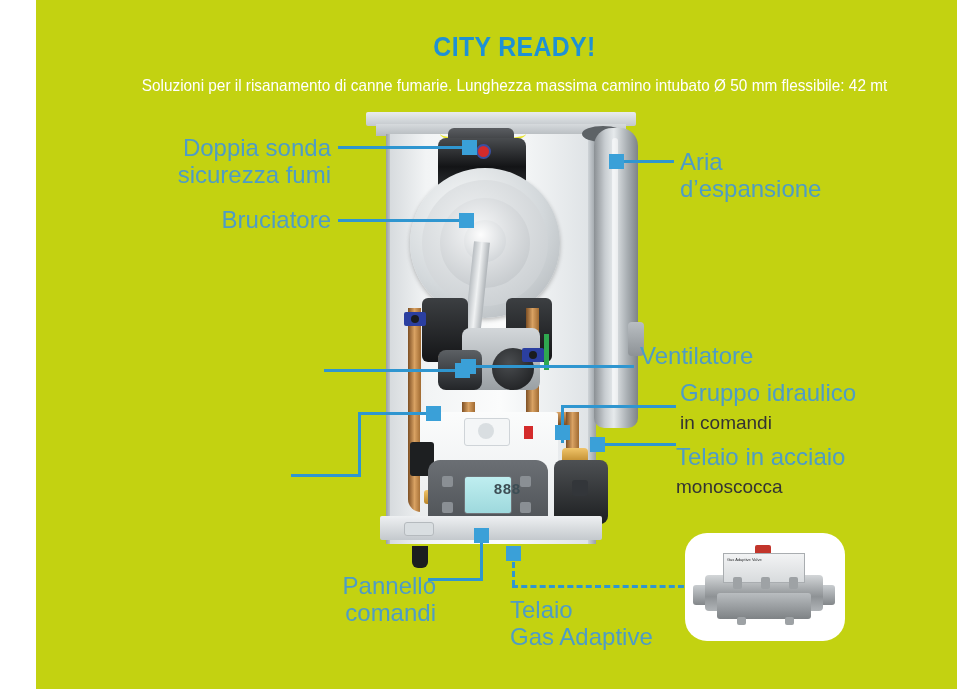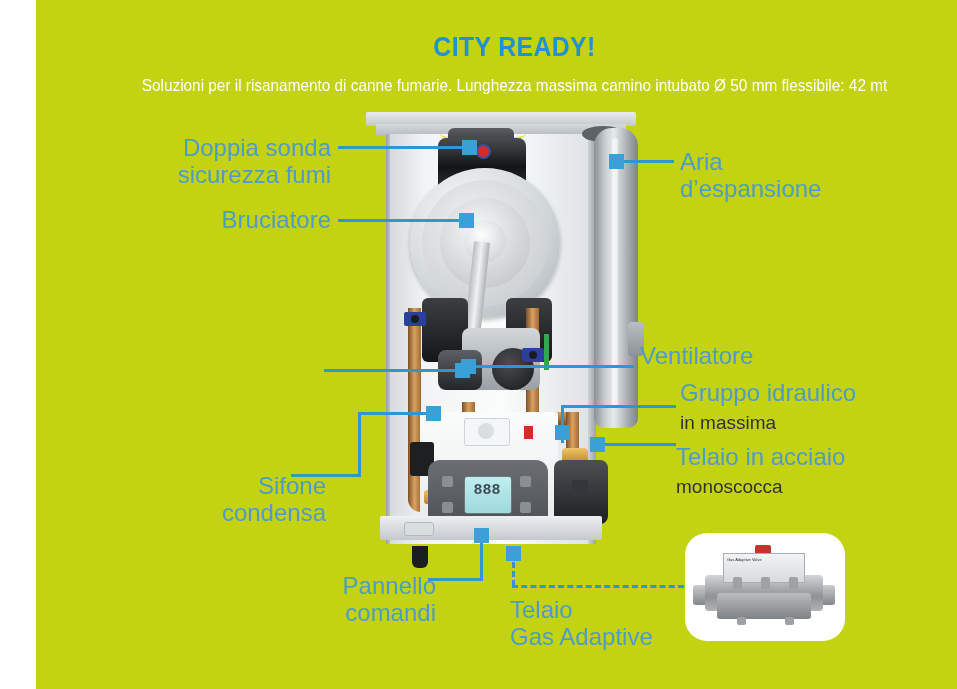--- a/index.html
+++ b/index.html
@@ -88,21 +88,21 @@
   .brass2{left:58px;top:378px;width:24px;height:14px;border-radius:3px;background:linear-gradient(180deg,#f0c469,#b98427);}
   .pump{left:188px;top:348px;width:54px;height:64px;border-radius:8px;background:linear-gradient(180deg,#4d5053,#1d1f21);}
   .pumpX{left:206px;top:368px;width:16px;height:16px;border-radius:3px;background:#33363a;}
   
   .ctlbox{left:54px;top:300px;width:138px;height:128px;background:linear-gradient(180deg,#fbfcfc,#e6e9eb);border-radius:3px;}
   .ctlvent{left:98px;top:306px;width:44px;height:26px;background:#f4f6f7;border:1px solid #cfd4d8;border-radius:3px;}
   .ctlventC{left:112px;top:311px;width:16px;height:16px;border-radius:50%;background:#d9dee1;}
   .redbtn{left:158px;top:314px;width:9px;height:13px;background:#d42b2b;}
   .panel{left:62px;top:348px;width:120px;height:72px;border-radius:12px;background:linear-gradient(180deg,#6b6f74,#4b4f53);}
   .disp{left:98px;top:364px;width:46px;height:36px;border-radius:3px;background:linear-gradient(180deg,#bfeef0,#9ed9dd);border:1px solid #6f7479;}
-  .dispnum{position:absolute;left:98px;top:370px;width:46px;text-align:center;color:#3d4e55;font-size:15px;font-weight:bold;font-family:"Liberation Mono",monospace;}
+  .dispnum{position:absolute;left:98px;top:370px;width:46px;text-align:center;color:#3d4e55;font-size:15px;font-weight:bold;font-family:"Liberation Mono",monospace;padding-left:20px;}
   .pbtn{position:absolute;width:11px;height:11px;border-radius:2px;background:#8a8f94;}
   .blackL2{left:44px;top:330px;width:24px;height:34px;border-radius:3px;background:#1d1f21;}
   .blacknub{left:46px;top:434px;width:16px;height:22px;border-radius:0 0 6px 6px;background:#1b1d1f;}
   
   .tray{left:14px;top:404px;width:222px;height:24px;background:linear-gradient(180deg,#eef0f2,#c4c9cd);border-radius:2px;}
   .trayhole{left:38px;top:410px;width:28px;height:12px;border-radius:3px;background:#d9dee1;border:1px solid #b5babe;}
   
   #valvebox{position:absolute;left:649px;top:533px;width:160px;height:108px;background:#ffffff;border-radius:22px;}
   .vv{position:absolute;}
   .vv-body{left:20px;top:42px;width:118px;height:36px;border-radius:4px;background:linear-gradient(180deg,#d3d6d8,#8e9295 60%,#b0b4b7);}
@@ -197,22 +197,20 @@
   <div class="line hline" style="left:302px;top:146px;width:128px;"></div>
   <div class="node" style="left:426px;top:140px;"></div>
 
   <div class="lbl r" style="left:60px;top:206px;width:235px;">Bruciatore</div>
   <div class="line hline" style="left:302px;top:219px;width:125px;"></div>
   <div class="node" style="left:423px;top:213px;"></div>
 
   <div class="line hline" style="left:288px;top:369px;width:135px;"></div>
   <div class="node" style="left:419px;top:363px;"></div>
 
-  <div class="lbl r" style="left:100px;top:472px;width:190px;">Sifone
-condensa</div>
   <div class="line hline" style="left:255px;top:474px;width:70px;"></div>
   <div class="line vline" style="left:322px;top:412px;height:63px;"></div>
   <div class="line hline" style="left:322px;top:412px;width:72px;"></div>
   <div class="node" style="left:390px;top:406px;"></div>
 
   <div class="lbl r" style="left:200px;top:572px;width:200px;">Pannello
 comandi</div>
   <div class="line hline" style="left:392px;top:578px;width:55px;"></div>
   <div class="line vline" style="left:444px;top:538px;height:42px;"></div>
   <div class="node" style="left:438px;top:528px;"></div>
@@ -220,21 +218,21 @@
   <div class="lbl l" style="left:644px;top:148px;width:260px;">Aria
 d’espansione</div>
   <div class="line hline" style="left:588px;top:160px;width:50px;"></div>
   <div class="node" style="left:573px;top:154px;"></div>
 
   <div class="lbl l" style="left:604px;top:342px;width:260px;">Ventilatore</div>
   <div class="line hline" style="left:440px;top:365px;width:158px;"></div>
   <div class="node" style="left:425px;top:359px;"></div>
 
   <div class="lbl l" style="left:644px;top:379px;width:290px;">Gruppo idraulico</div>
-  <div class="sub-lbl" style="left:644px;top:412px;width:250px;">in massima</div>
+  <div class="sub-lbl" style="left:644px;top:412px;width:250px;">in comandi</div>
   <div class="line hline" style="left:525px;top:405px;width:115px;"></div>
   <div class="line vline" style="left:525px;top:405px;height:38px;"></div>
   <div class="node" style="left:519px;top:425px;"></div>
 
   <div class="lbl l" style="left:640px;top:443px;width:300px;">Telaio in acciaio</div>
   <div class="sub-lbl" style="left:640px;top:476px;width:250px;">monoscocca</div>
   <div class="line hline" style="left:568px;top:443px;width:72px;"></div>
   <div class="node" style="left:554px;top:437px;"></div>
 
   <div class="lbl l" style="left:474px;top:596px;width:260px;">Telaio

